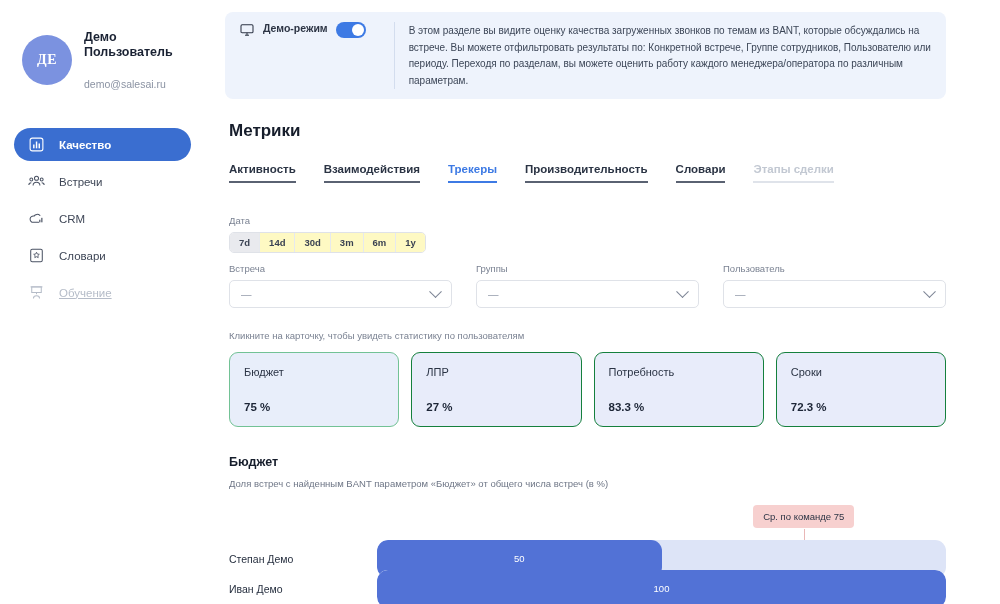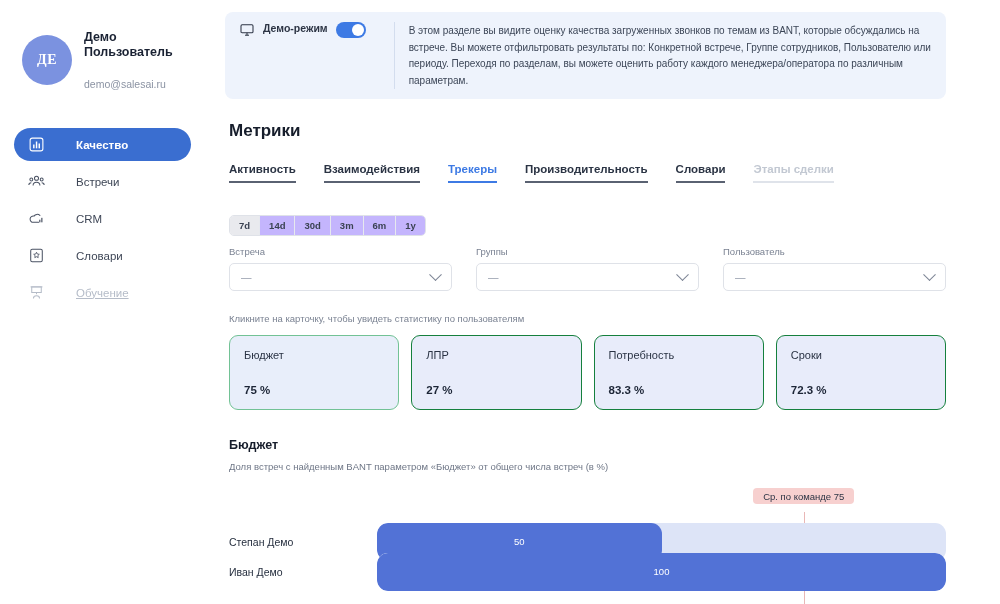--- a/index.html
+++ b/index.html
@@ -24,21 +24,21 @@
     background: #7b92e0; color: #fff;
     display: flex; align-items: center; justify-content: center;
     font-size: 14px; font-weight: 700; letter-spacing: .5px; font-family: Liberation Serif, serif;
   }
   .profile-text { line-height: 1.22; }
   .profile-name { font-size: 12.5px; font-weight: 700; color: #1a2233; }
   .profile-email { font-size: 10.5px; color: #8b93a3; margin-top: 17px; }
 
   .nav { margin-top: 38px; display: flex; flex-direction: column; gap: 4px; }
   .nav-item {
-    display: flex; align-items: center; gap: 31px;
+    display: flex; align-items: center; gap: 14px;
     height: 33px; padding: 0 14px; border-radius: 17px;
     font-size: 11.5px; color: #3f4757; cursor: pointer; user-select: none;
   }
   .nav-item .ico { width: 17px; height: 17px; flex: 0 0 17px; display: block; }
   .nav-item.active { background: #3a6ed0; color: #fff; font-weight: 600; }
   .nav-item.disabled { color: #b5bcc8; cursor: default; text-decoration: underline; }
 
   
   .main { flex: 1; height: 604px; padding: 12px 54px 0 20px; overflow: hidden; }
 
@@ -69,21 +69,21 @@
   }
   .tab.active { color: #3d7ae4; border-bottom-color: #3d7ae4; }
   .tab.muted { color: #c2c8d2; border-bottom-color: #dfe3ea; }
 
   .field-label { font-size: 9.5px; color: #7a8292; margin-bottom: 6px; }
 
   .filters { margin: 32px 0 0 4px; }
   .chips { display: inline-flex; border: 1px solid #dfe2e8; border-radius: 5px; overflow: hidden; }
   .chip {
     font-size: 9.5px; font-weight: 700; color: #3a4252;
-    padding: 4px 9px; background: #c4b5fd; border-right: 1px solid #e6e9ee; cursor: pointer;
+    padding: 4px 9px; background: #fef9c3; border-right: 1px solid #e6e9ee; cursor: pointer;
   }
   .chip:last-child { border-right: none; }
   .chip.active { background: #e9eaee; }
 
   .selects { display: flex; gap: 24px; margin-top: 10px; }
   .select-group { flex: 1; }
   .select {
     height: 28px; border: 1px solid #dfe2e8; border-radius: 5px; background: #fff;
     display: flex; align-items: center; justify-content: space-between;
     padding: 0 11px; font-size: 10.5px; color: #949bab; cursor: pointer;
@@ -103,21 +103,21 @@
   .card.selected { background: #e8eefa; border: 1.5px solid #72c295; }
   .card-title { font-size: 11px; color: #2a3344; }
   .card-value { font-size: 11.5px; font-weight: 700; color: #1c2536; }
 
   .section-title { font-size: 12.5px; font-weight: 700; color: #161d2b; margin: 28px 0 0 4px; }
   .section-sub { font-size: 9.5px; color: #6e7686; margin: 9px 0 0 4px; }
 
   
   .chart { position: relative; margin: 16px 0 0 4px; height: 160px; }
   .avg-badge {
-    position: absolute; top: 0; height: 16px;
+    position: absolute; top: 0; height: 23px;
     background: #f7d0cf; border-radius: 4px;
     display: flex; align-items: center; justify-content: center;
     font-size: 9.5px; color: #2c3444; white-space: nowrap; padding: 0 10px;
   }
   .avg-line { position: absolute; width: 1px; background: #e9b7b6; }
   .rows { position: absolute; left: 0; right: 0; top: 43px; display: flex; flex-direction: column; gap: 9px; }
   .row { display: flex; align-items: center; height: 21px; }
   .row-label { width: 148px; flex: 0 0 148px; font-size: 10.5px; color: #262f3f; padding-left: 0; }
   .track {
     position: relative; flex: 1; height: 38px;
@@ -222,20 +222,21 @@
     <nav class="tabs">
       <div class="tab">Активность</div>
       <div class="tab">Взаимодействия</div>
       <div class="tab active">Трекеры</div>
       <div class="tab">Производительность</div>
       <div class="tab">Словари</div>
       <div class="tab muted">Этапы сделки</div>
     </nav>
 
     <section class="filters">
+      <div class="field-label">Дата</div>
       <div class="chips">
         <div class="chip active">7d</div>
         <div class="chip">14d</div>
         <div class="chip">30d</div>
         <div class="chip">3m</div>
         <div class="chip">6m</div>
         <div class="chip">1y</div>
       </div>
 
       <div class="selects">

